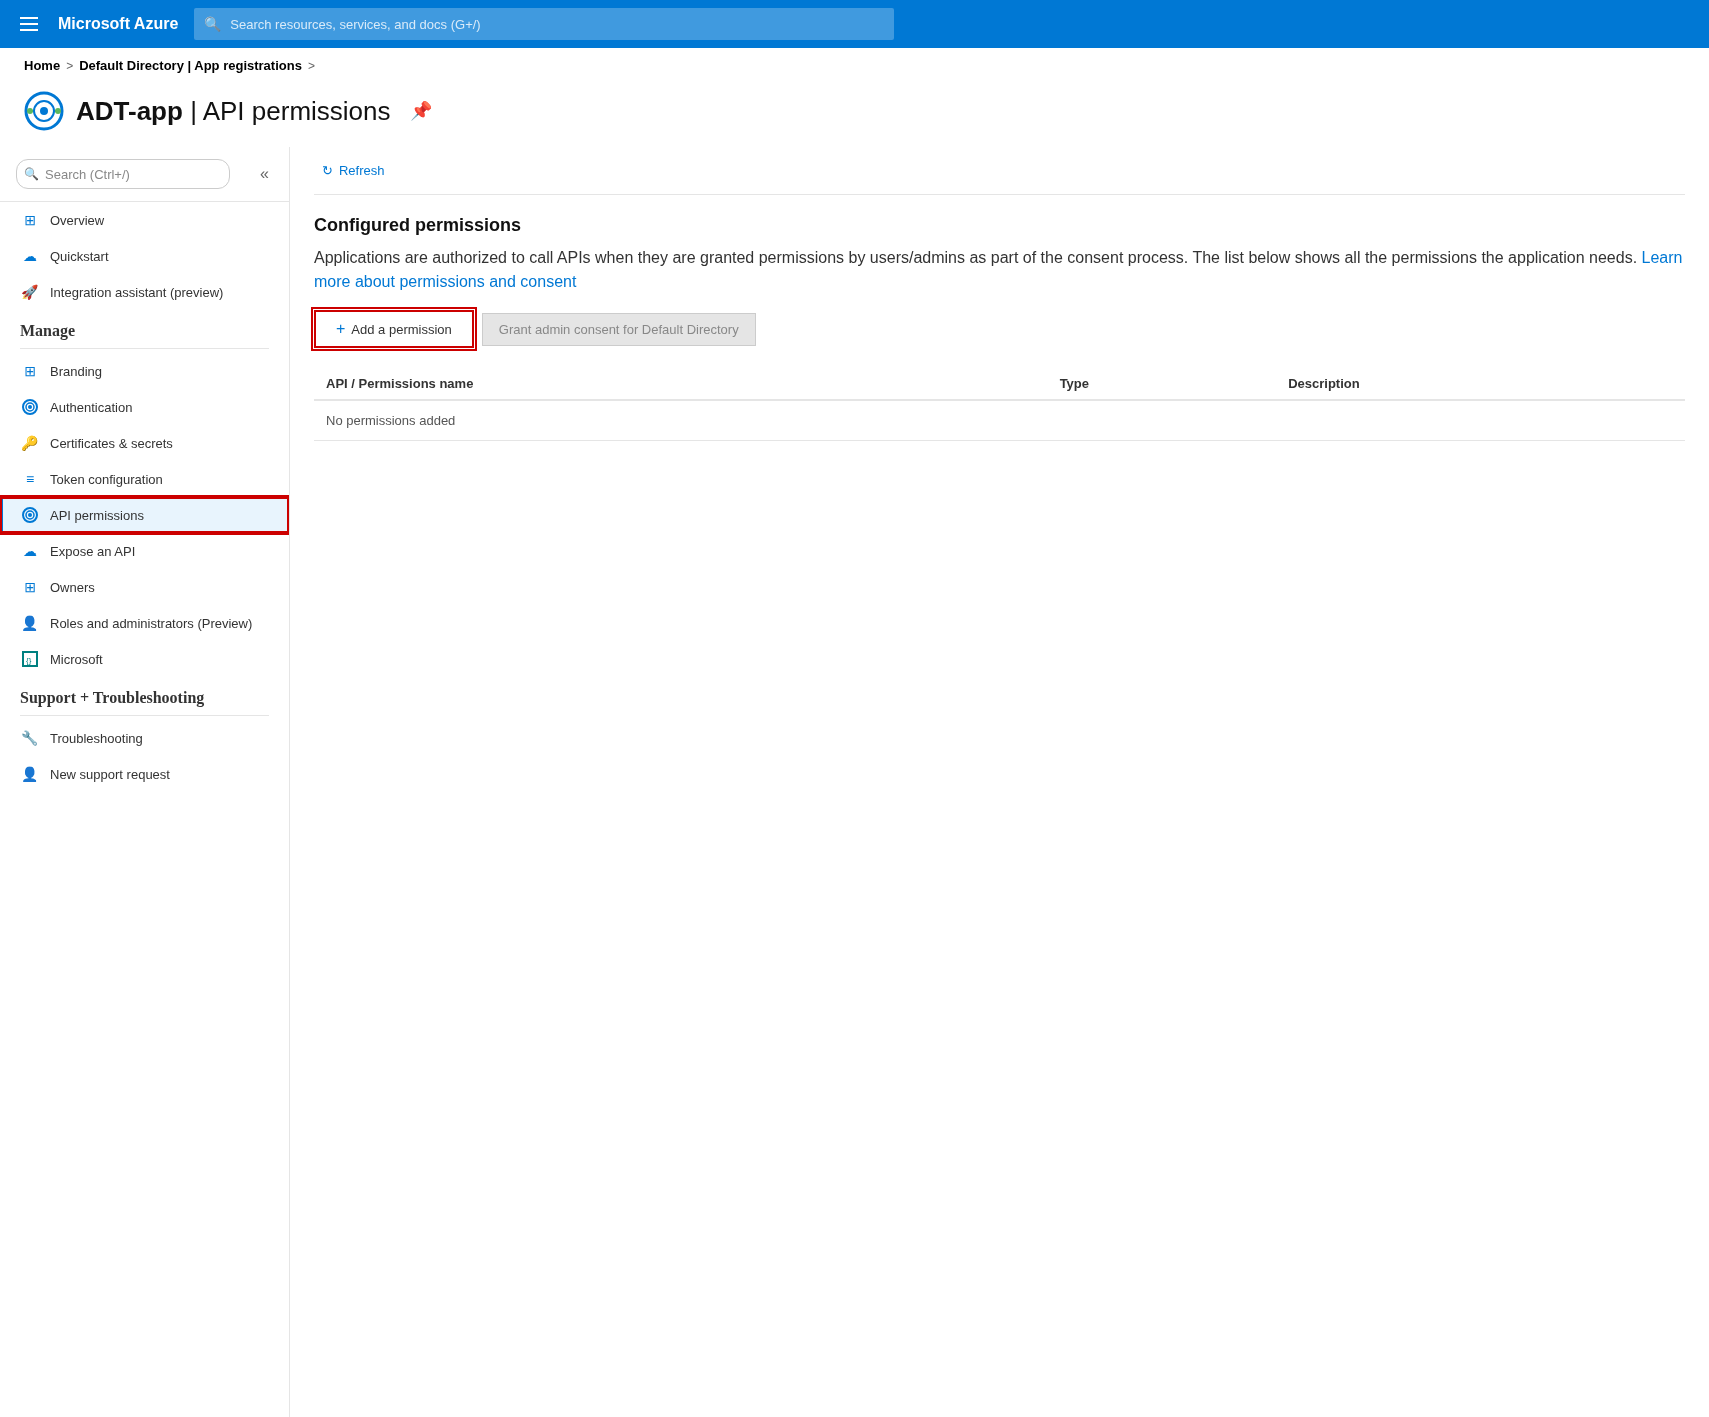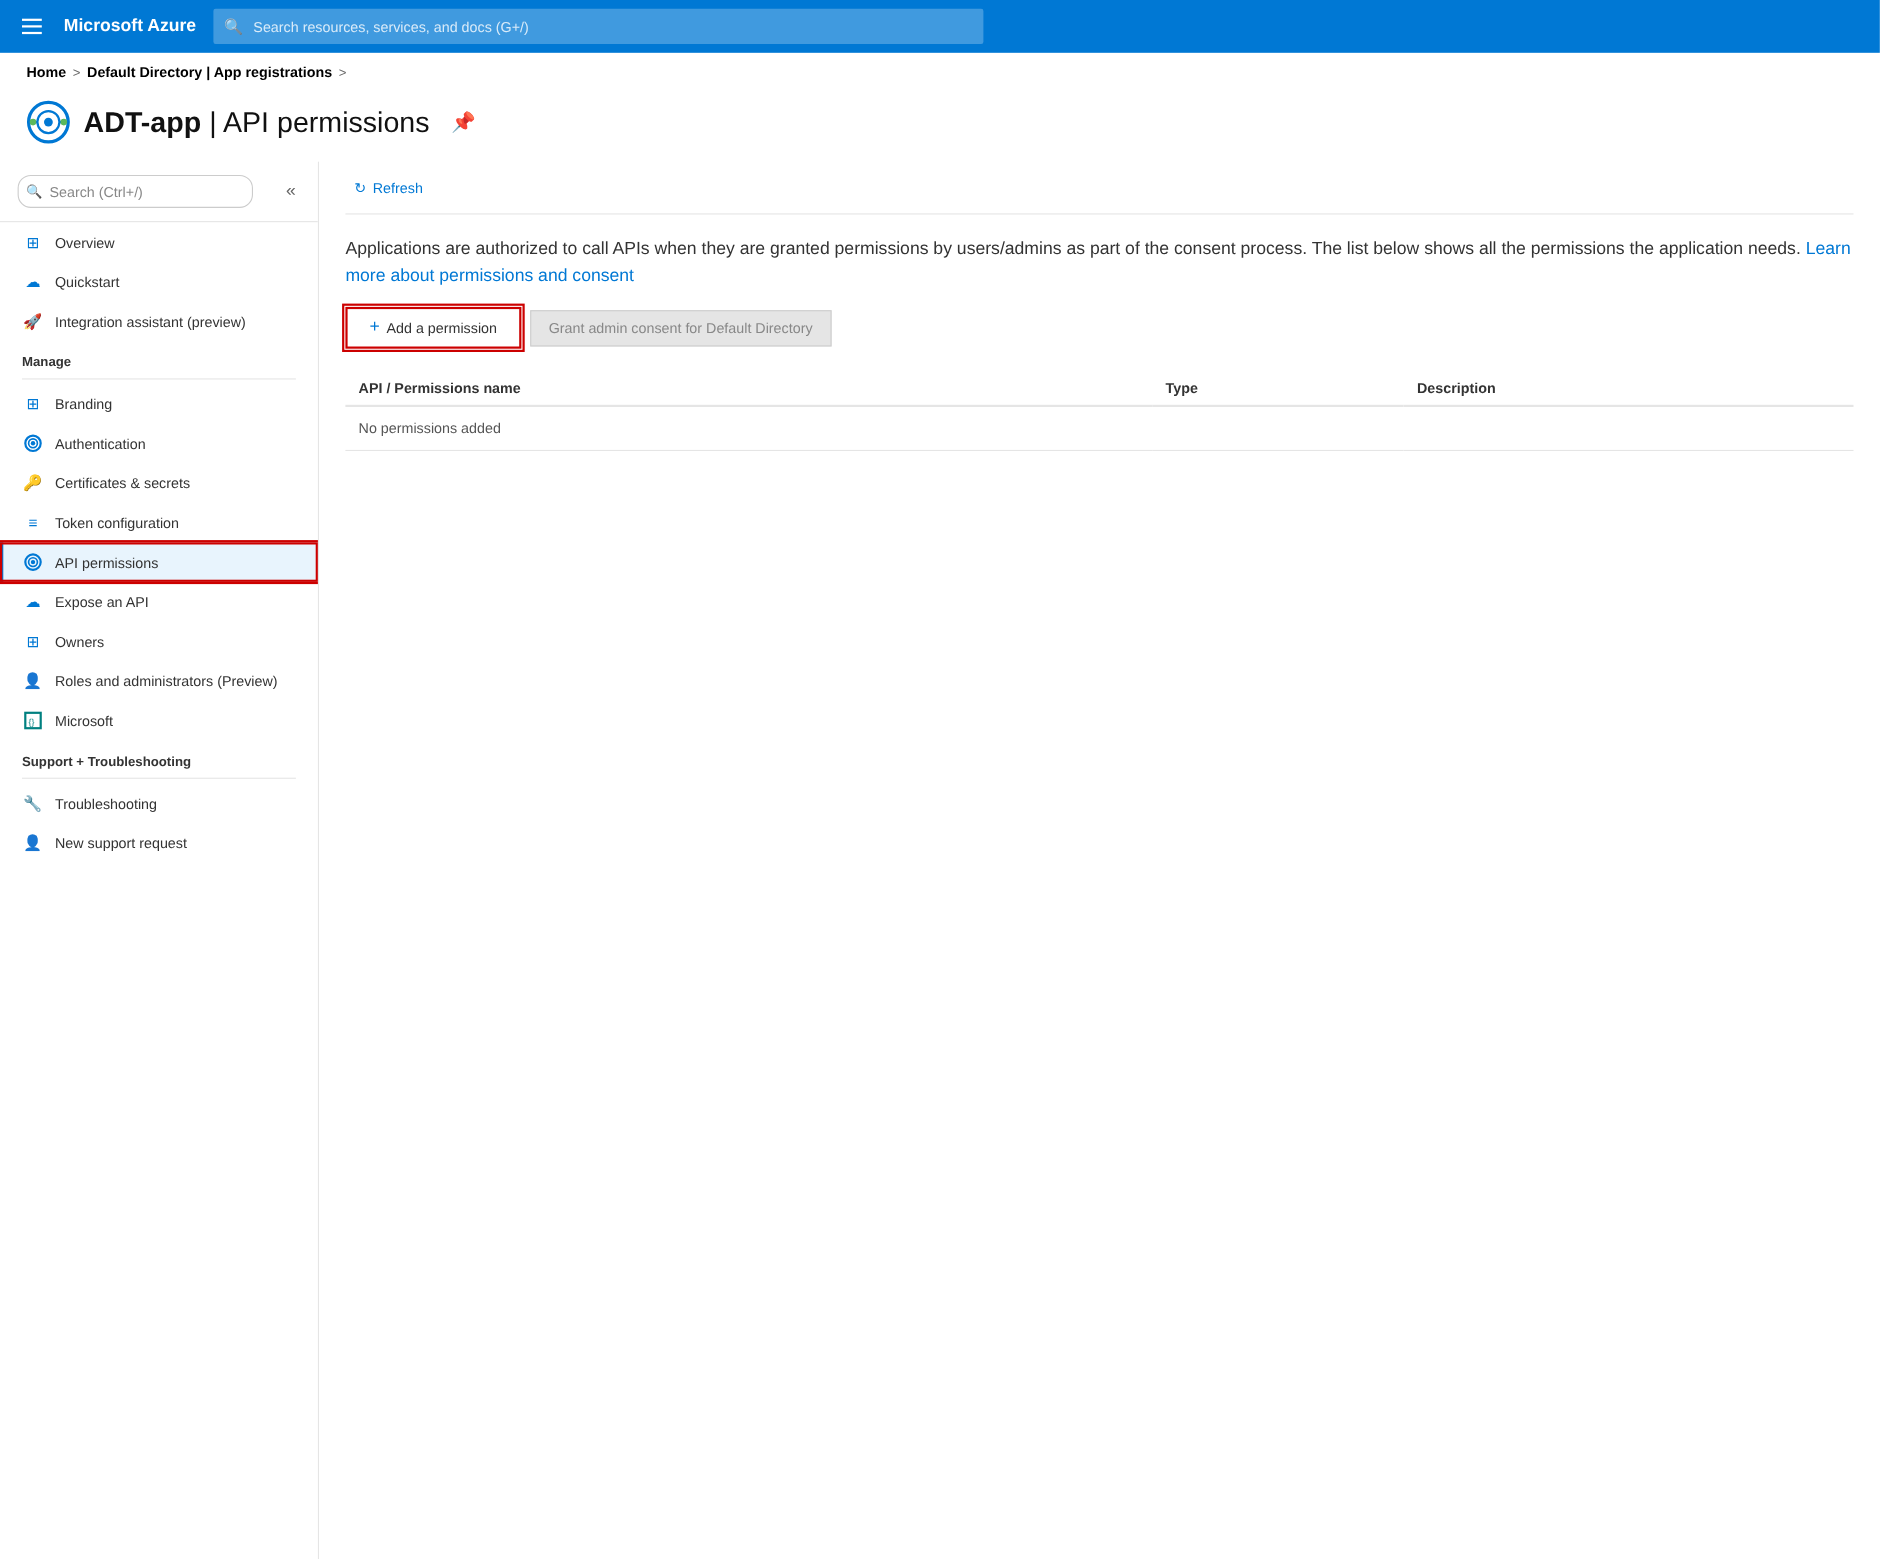--- a/index.html
+++ b/index.html
@@ -172,24 +172,25 @@
       font-size: 13px;
     }
     .sidebar-item.active {
       background: #e8f4fd;
       border-left: 3px solid #0078d4;
       padding-left: 17px;
     }
     .sidebar-item.active { outline: 2px solid #c00; }
     .sidebar-section {
       padding: 12px 20px 4px 20px;
-      font-size: 12px;
+      font-size: 16px;
       font-weight: 600;
       color: #333;
       text-transform: none;
+      font-family: Liberation Serif, serif;
     }
     .sidebar-divider {
       height: 1px;
       background: #e5e5e5;
       margin: 4px 20px 4px 20px;
     }
 
     
     .icon-box {
       width: 20px;
@@ -458,20 +459,21 @@
 
   <main class="main-content">
 
     <div class="toolbar">
       <button class="toolbar-btn">
         <span>↻</span>
         <span>Refresh</span>
       </button>
     </div>
 
+    <h2 class="section-title">Configured permissions</h2>
 
     <p class="section-desc">
       <span>Applications are authorized to call APIs when they are granted permissions by users/admins as part of the consent process. The list below shows all the permissions the application needs. </span>
       <a href="#" class="learn-more-link">Learn more about permissions and consent</a>
     </p>
 
     <div class="action-buttons">
       <button class="btn-add-permission">
         <span class="btn-plus">+</span>
         <span>Add a permission</span>

